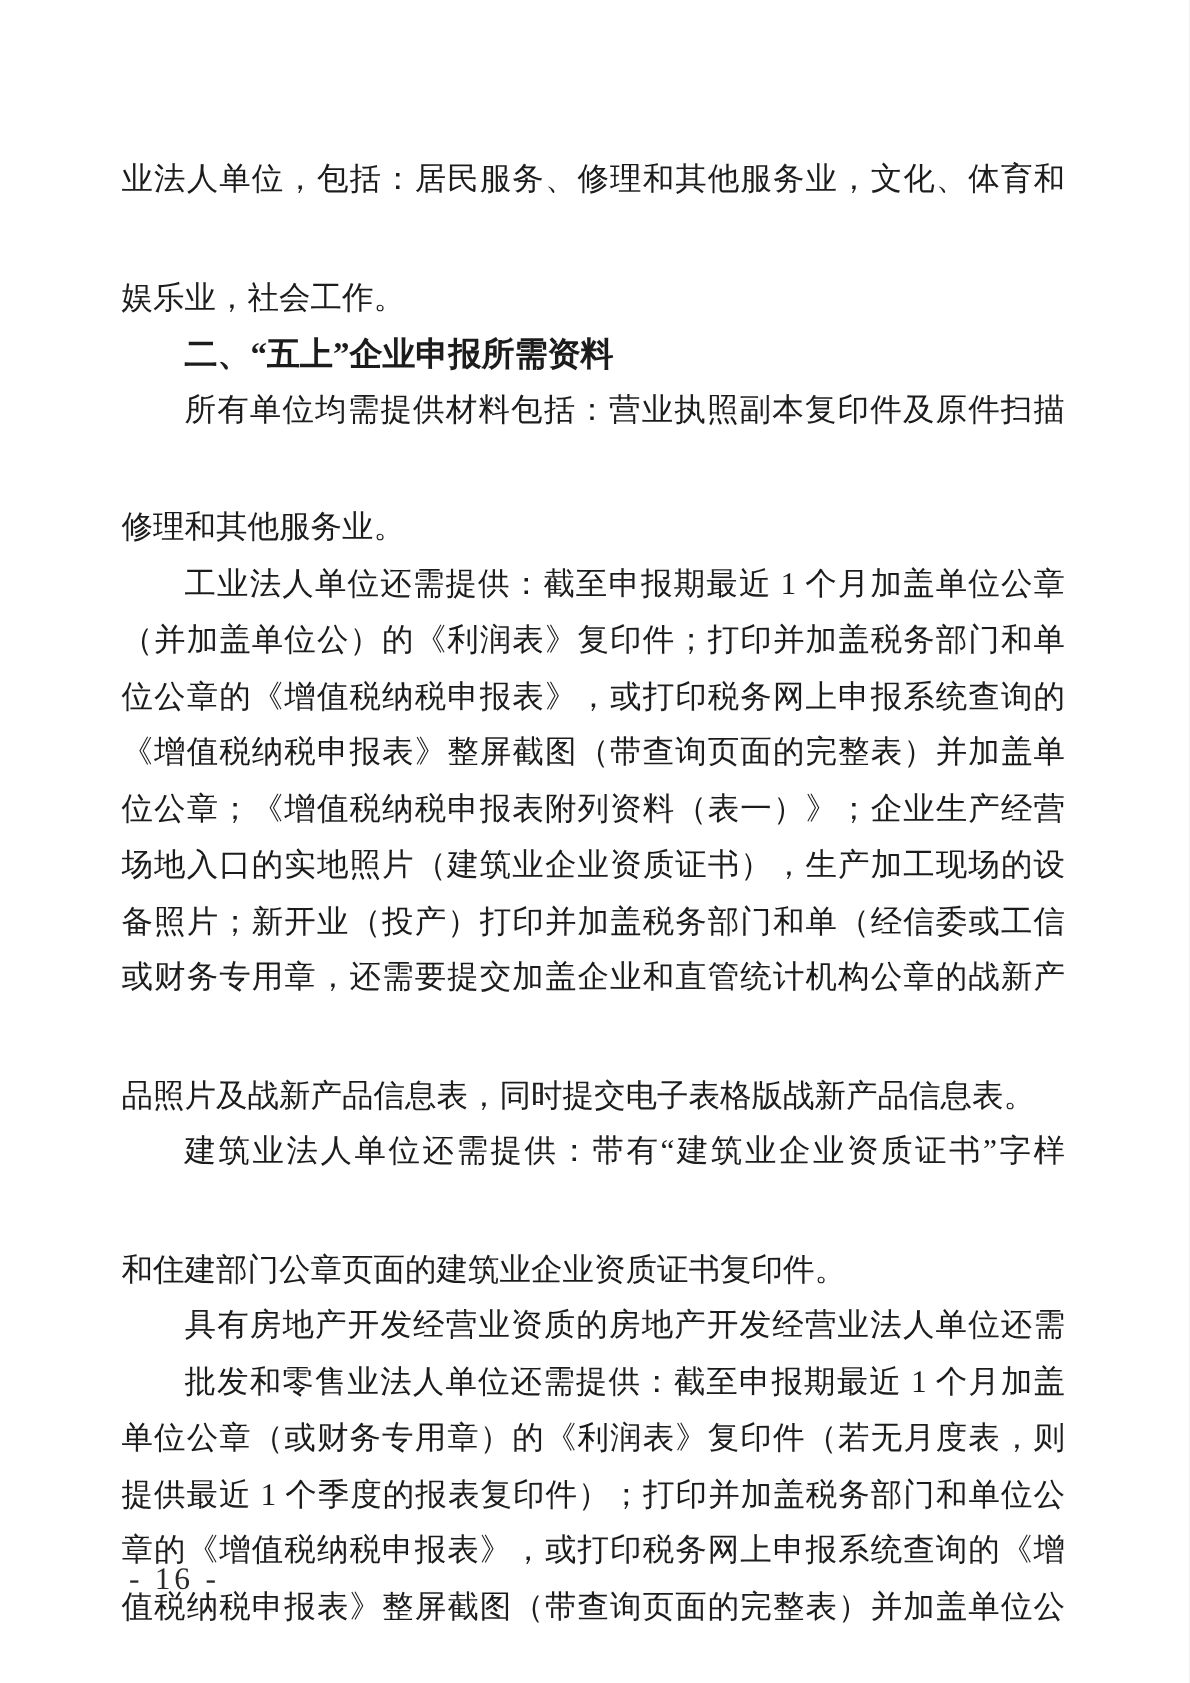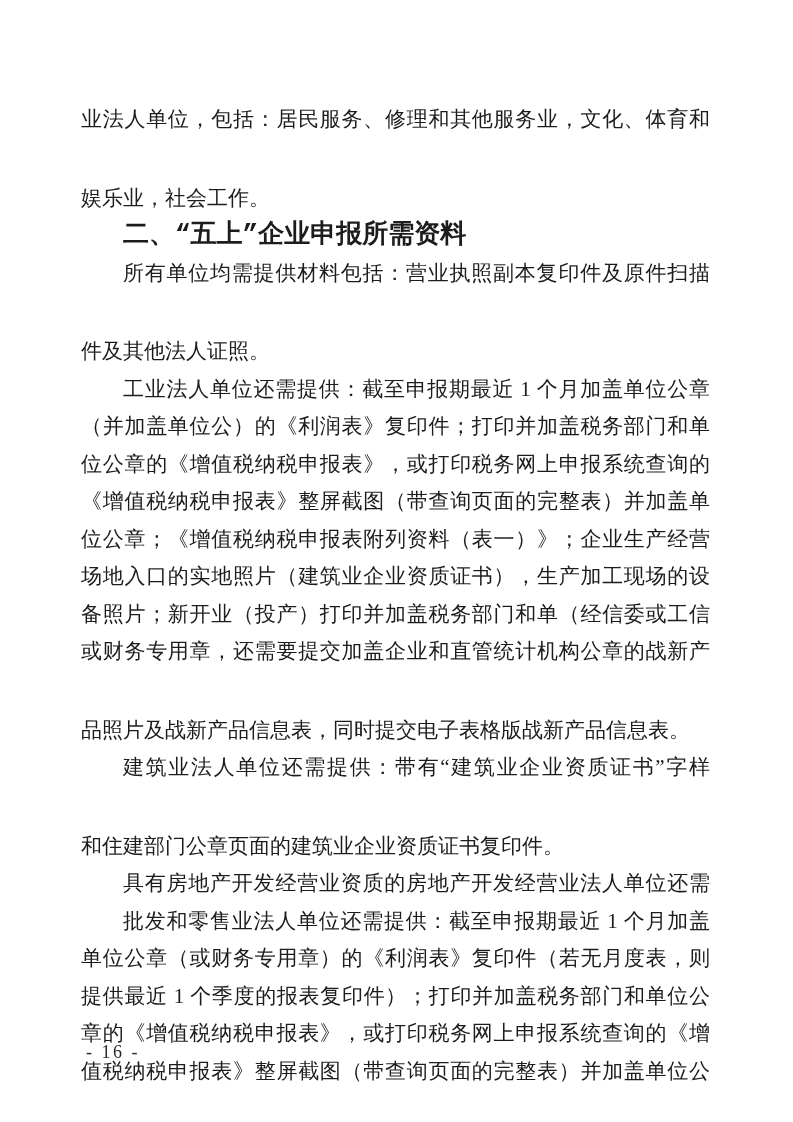--- a/index.html
+++ b/index.html
@@ -33,46 +33,46 @@
   }
   .para-start {
     text-indent: 42px;
   }
   .para-end {
     text-align: left;
     text-align-last: left;
     margin-top: 41px;
   }
   .heading {
-    font-family: Liberation Mono, monospace;
+    font-family: Liberation Serif, serif;
     font-weight: 700;
-    font-size: 26px;
+    font-size: 22px;
     text-align: left;
     text-align-last: left;
   }
   .page-number {
     position: absolute;
     left: 86px;
     top: 1040px;
-    font-size: 18px;
+    font-size: 21px;
     line-height: 24px;
     letter-spacing: 2.5px;
     color: #2a2a2a;
   }
 </style>
 </head>
 <body>
 
 <div class="page" style="background: rgb(255, 255, 255); color: rgb(28, 28, 28);">
   <div class="text-block">
     <div class="line">业法人单位，包括：居民服务、修理和其他服务业，文化、体育和</div>
     <div class="line para-end">娱乐业，社会工作。</div>
     <div class="line heading para-start">二、“五上”企业申报所需资料</div>
     <div class="line para-start">所有单位均需提供材料包括：营业执照副本复印件及原件扫描</div>
-    <div class="line para-end">件及其他法人证照。</div>
+    <div class="line para-end">修理和其他服务业。</div>
     <div class="line para-start">工业法人单位还需提供：截至申报期最近 1 个月加盖单位公章</div>
     <div class="line">（并加盖单位公）的《利润表》复印件；打印并加盖税务部门和单</div>
     <div class="line">位公章的《增值税纳税申报表》，或打印税务网上申报系统查询的</div>
     <div class="line">《增值税纳税申报表》整屏截图（带查询页面的完整表）并加盖单</div>
     <div class="line">位公章；《增值税纳税申报表附列资料（表一）》；企业生产经营</div>
     <div class="line">场地入口的实地照片（建筑业企业资质证书），生产加工现场的设</div>
     <div class="line">备照片；新开业（投产）打印并加盖税务部门和单（经信委或工信</div>
     <div class="line">或财务专用章，还需要提交加盖企业和直管统计机构公章的战新产</div>
     <div class="line para-end">品照片及战新产品信息表，同时提交电子表格版战新产品信息表。</div>
     <div class="line para-start">建筑业法人单位还需提供：带有“建筑业企业资质证书”字样</div>

